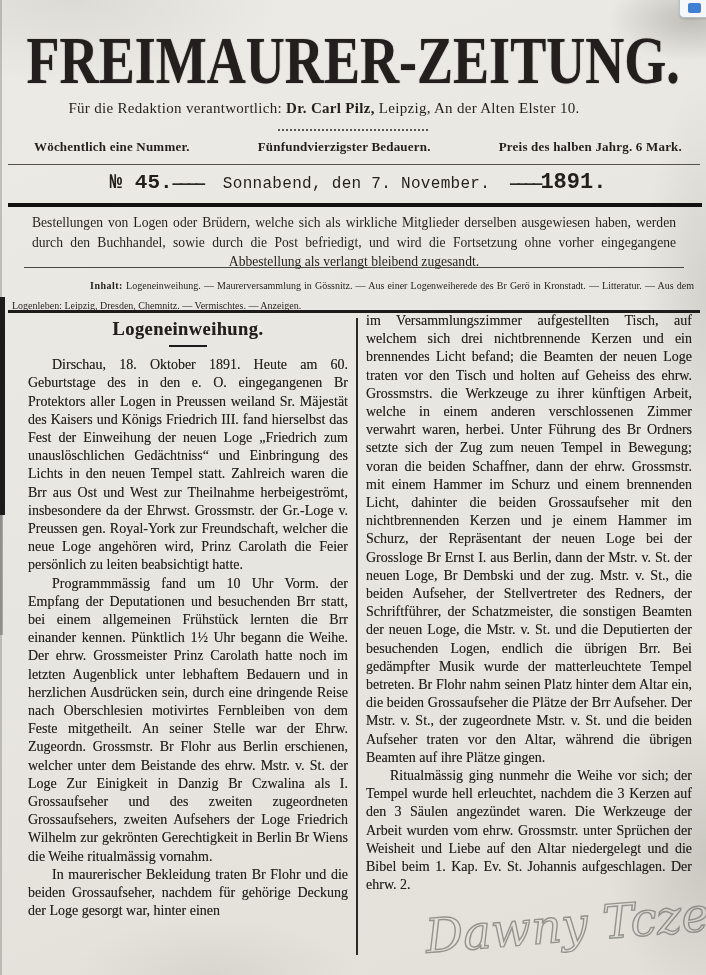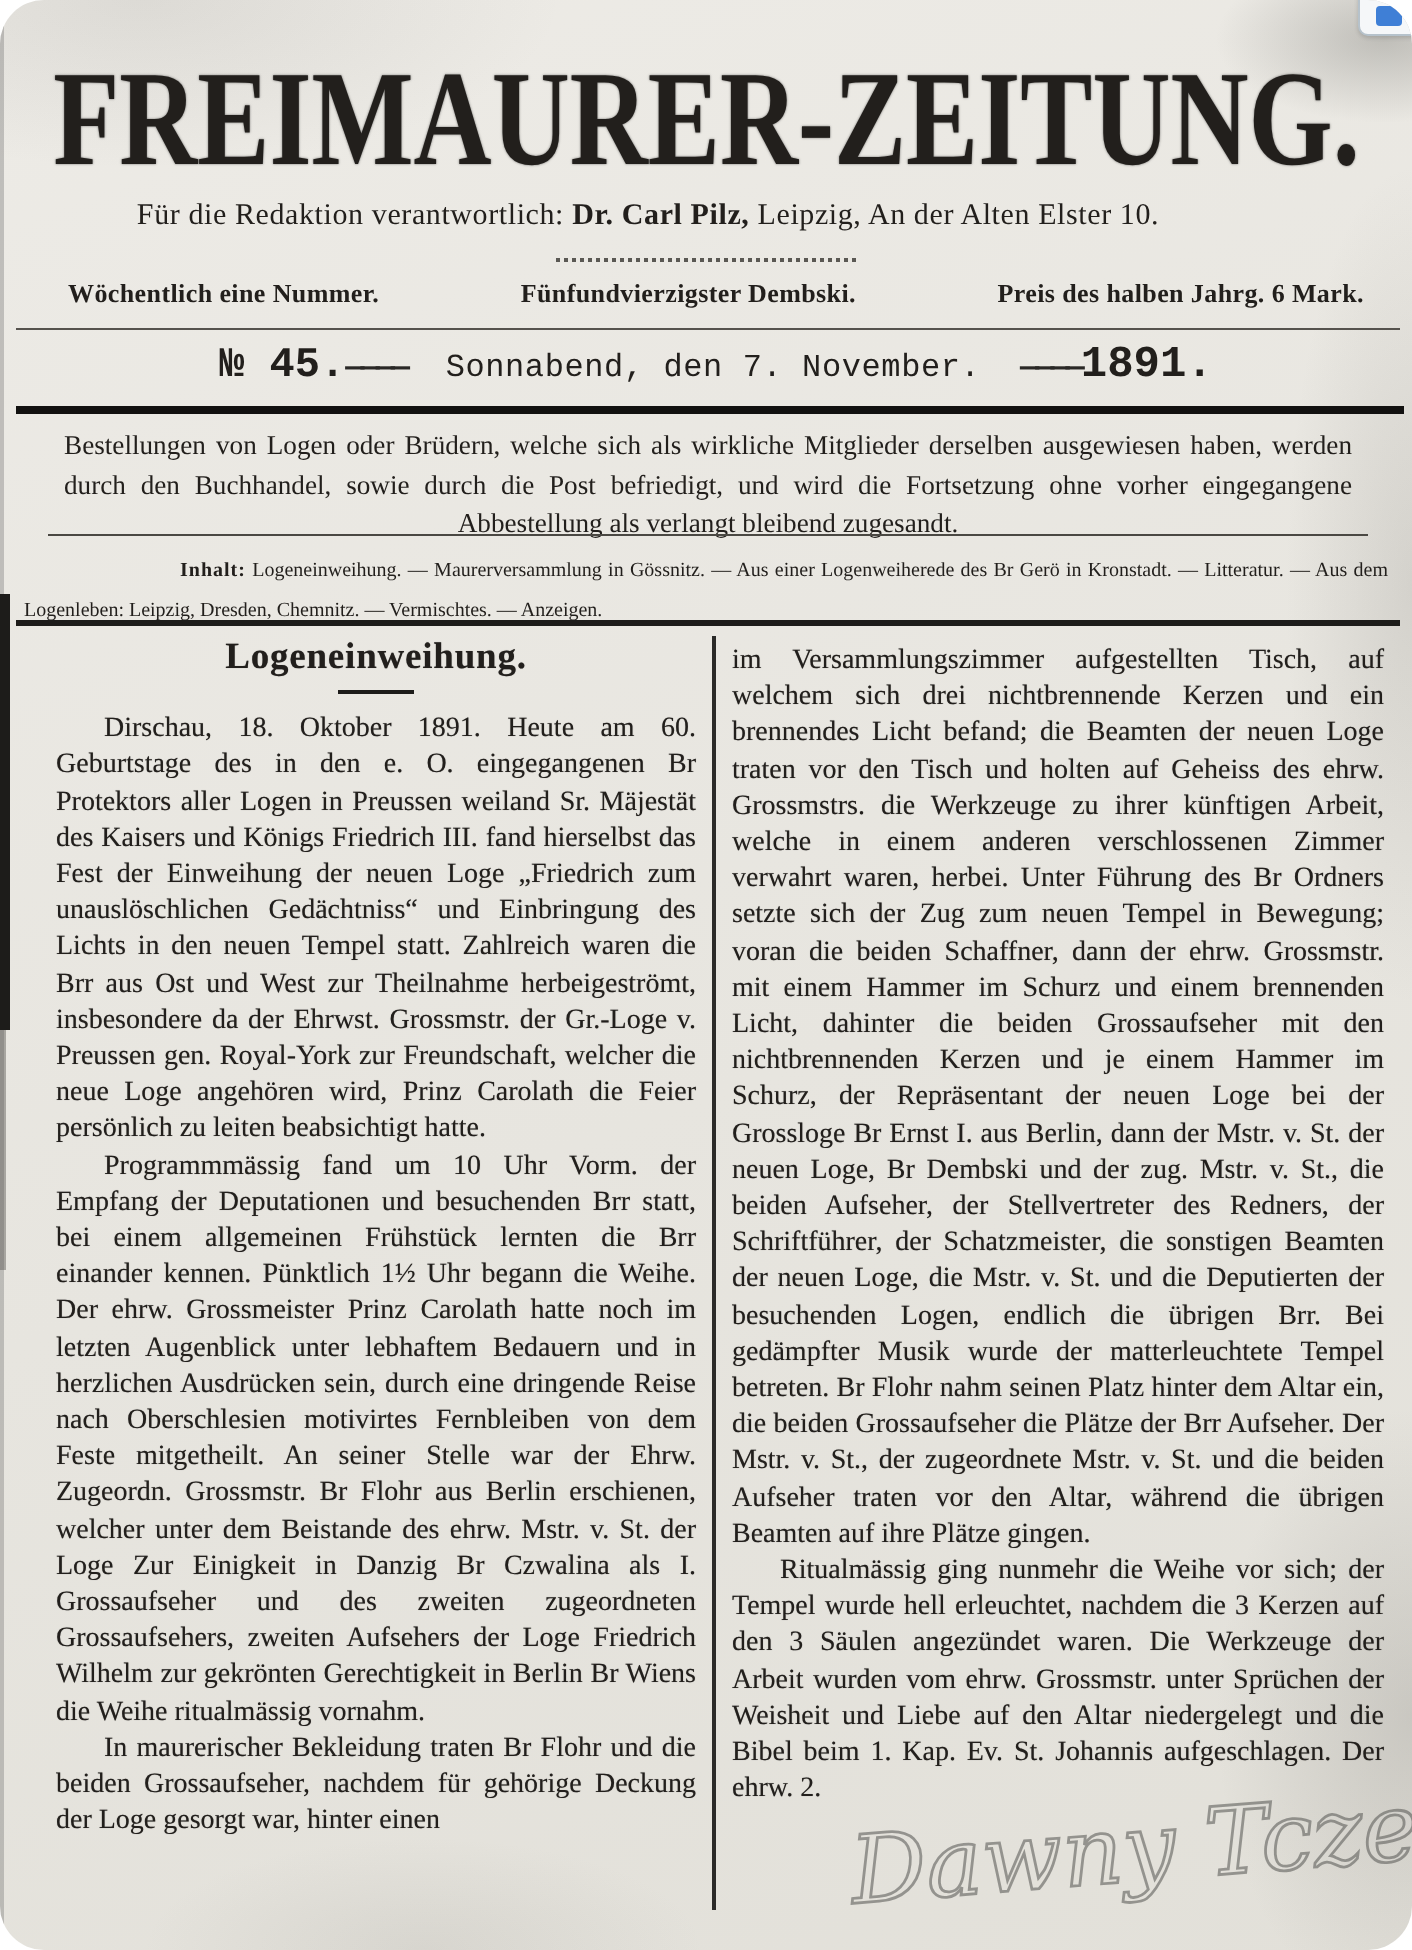--- a/index.html
+++ b/index.html
@@ -7,21 +7,20 @@
     position:relative; width:706px; height:975px; overflow:hidden;
     font-family:"Liberation Serif","DejaVu Serif",serif; color:#221f1c;
     background-color:#e9e7e1;
     background-image:
       radial-gradient(ellipse 120px 60px at 98% 2%, rgba(110,110,105,.35), transparent 70%),
       radial-gradient(ellipse 90px 300px at 100% 30%, rgba(130,128,122,.20), transparent 70%),
       radial-gradient(ellipse 140px 220px at 100% 88%, rgba(125,123,118,.25), transparent 70%),
       radial-gradient(ellipse 200px 80px at 30% 100%, rgba(140,138,132,.14), transparent 70%),
       radial-gradient(ellipse 300px 120px at 10% 0%, rgba(135,133,128,.16), transparent 70%),
       linear-gradient(160deg,#edebe6 0%,#e7e5df 55%,#e2e0d9 100%);
-    border-radius: 22px;
   }
   
   .edge-gray{position:absolute;left:0;top:0;width:2px;height:100%;background:rgba(110,110,110,.35);}
   .edge-black{position:absolute;left:0;top:297px;width:5px;height:218px;background:#1d1c1a;}
   .edge-black2{position:absolute;left:0;top:515px;width:3px;height:120px;background:rgba(90,88,84,.45);}
   
   .ui-btn{position:absolute;top:-8px;right:-9px;width:34px;height:24px;background:#f5f7f9;
     border:1px solid #b6c2cb;border-radius:5px;box-shadow:0 1px 2px rgba(0,0,0,.15);}
   .ui-btn .blue-sq{position:absolute;left:8px;top:10px;width:13px;height:10px;background:#3f7fd6;border-radius:2px;}
   
@@ -45,21 +44,21 @@
   .rule-1{position:absolute;top:267px;left:24px;width:660px;border-top:1.5px solid #4a4843;}
   .inhalt{position:absolute;top:276px;left:12px;width:682px;font-size:10px;line-height:20px;
     text-align:justify;text-indent:78px;}
   .inhalt .lbl{font-weight:bold;letter-spacing:.5px;}
   .rule-2{position:absolute;top:310px;left:8px;width:692px;height:2.5px;background:#1d1c1a;}
   
   .col-divider{position:absolute;top:318px;left:356px;width:2px;height:637px;background:#2b2a28;}
   .col{position:absolute;top:320px;font-size:14px;line-height:18.2px;text-align:justify;
     text-shadow:0 0 .4px rgba(10,10,10,.45);}
   .col-left{left:28px;width:320px;}
-  .col-right{left:366px;width:326px;top:322px;}
+  .col-right{left:366px;width:326px;top:312px;}
   .col p{margin:0;text-indent:24px;}
   .col p.no-indent{text-indent:0;}
   .art-heading{margin:0;text-align:center;font-size:18.5px;font-weight:bold;letter-spacing:.4px;text-indent:0;}
   .head-rule{width:38px;border-top:2.5px solid #1d1c1a;margin:7px auto 9px auto;}
   
   .watermark{position:absolute;top:896px;left:425px;font-size:47px;font-style:italic;
     font-family:"DejaVu Serif",serif;white-space:nowrap;transform:rotate(-4.5deg);
     color:rgba(235,235,230,.08);-webkit-text-stroke:1.4px rgba(95,95,92,.6);}
 </style>
 </head>
@@ -78,21 +77,21 @@
   <div class="masthead">
     <span class="masthead-inner">FREIMAURER-ZEITUNG.</span>
   </div>
 
   <div class="redaction"><span>Für die Redaktion verantwortlich: </span><b>Dr. Carl Pilz,</b><span> Leipzig, An der Alten Elster 10.</span></div>
 
   <div class="dot-rule"></div>
 
   <div class="info-row">
     <span>Wöchentlich eine Nummer.</span>
-    <span>Fünfundvierzigster Dembski.</span>
+    <span>Fünfundvierzigster Bedauern.</span>
     <span>Preis des halben Jahrg. 6 Mark.</span>
   </div>
 
   <div class="rule-0"></div>
 
   <div class="issue-row">
     <span class="issue-no">№ 45.</span>
     <span class="issue-center"><span class="issue-dash">————</span>&nbsp;&nbsp;<span>Sonnabend, den 7. November.</span>&nbsp;&nbsp;<span class="issue-dash">————</span></span>
     <span class="issue-year">1891.</span>
   </div>

